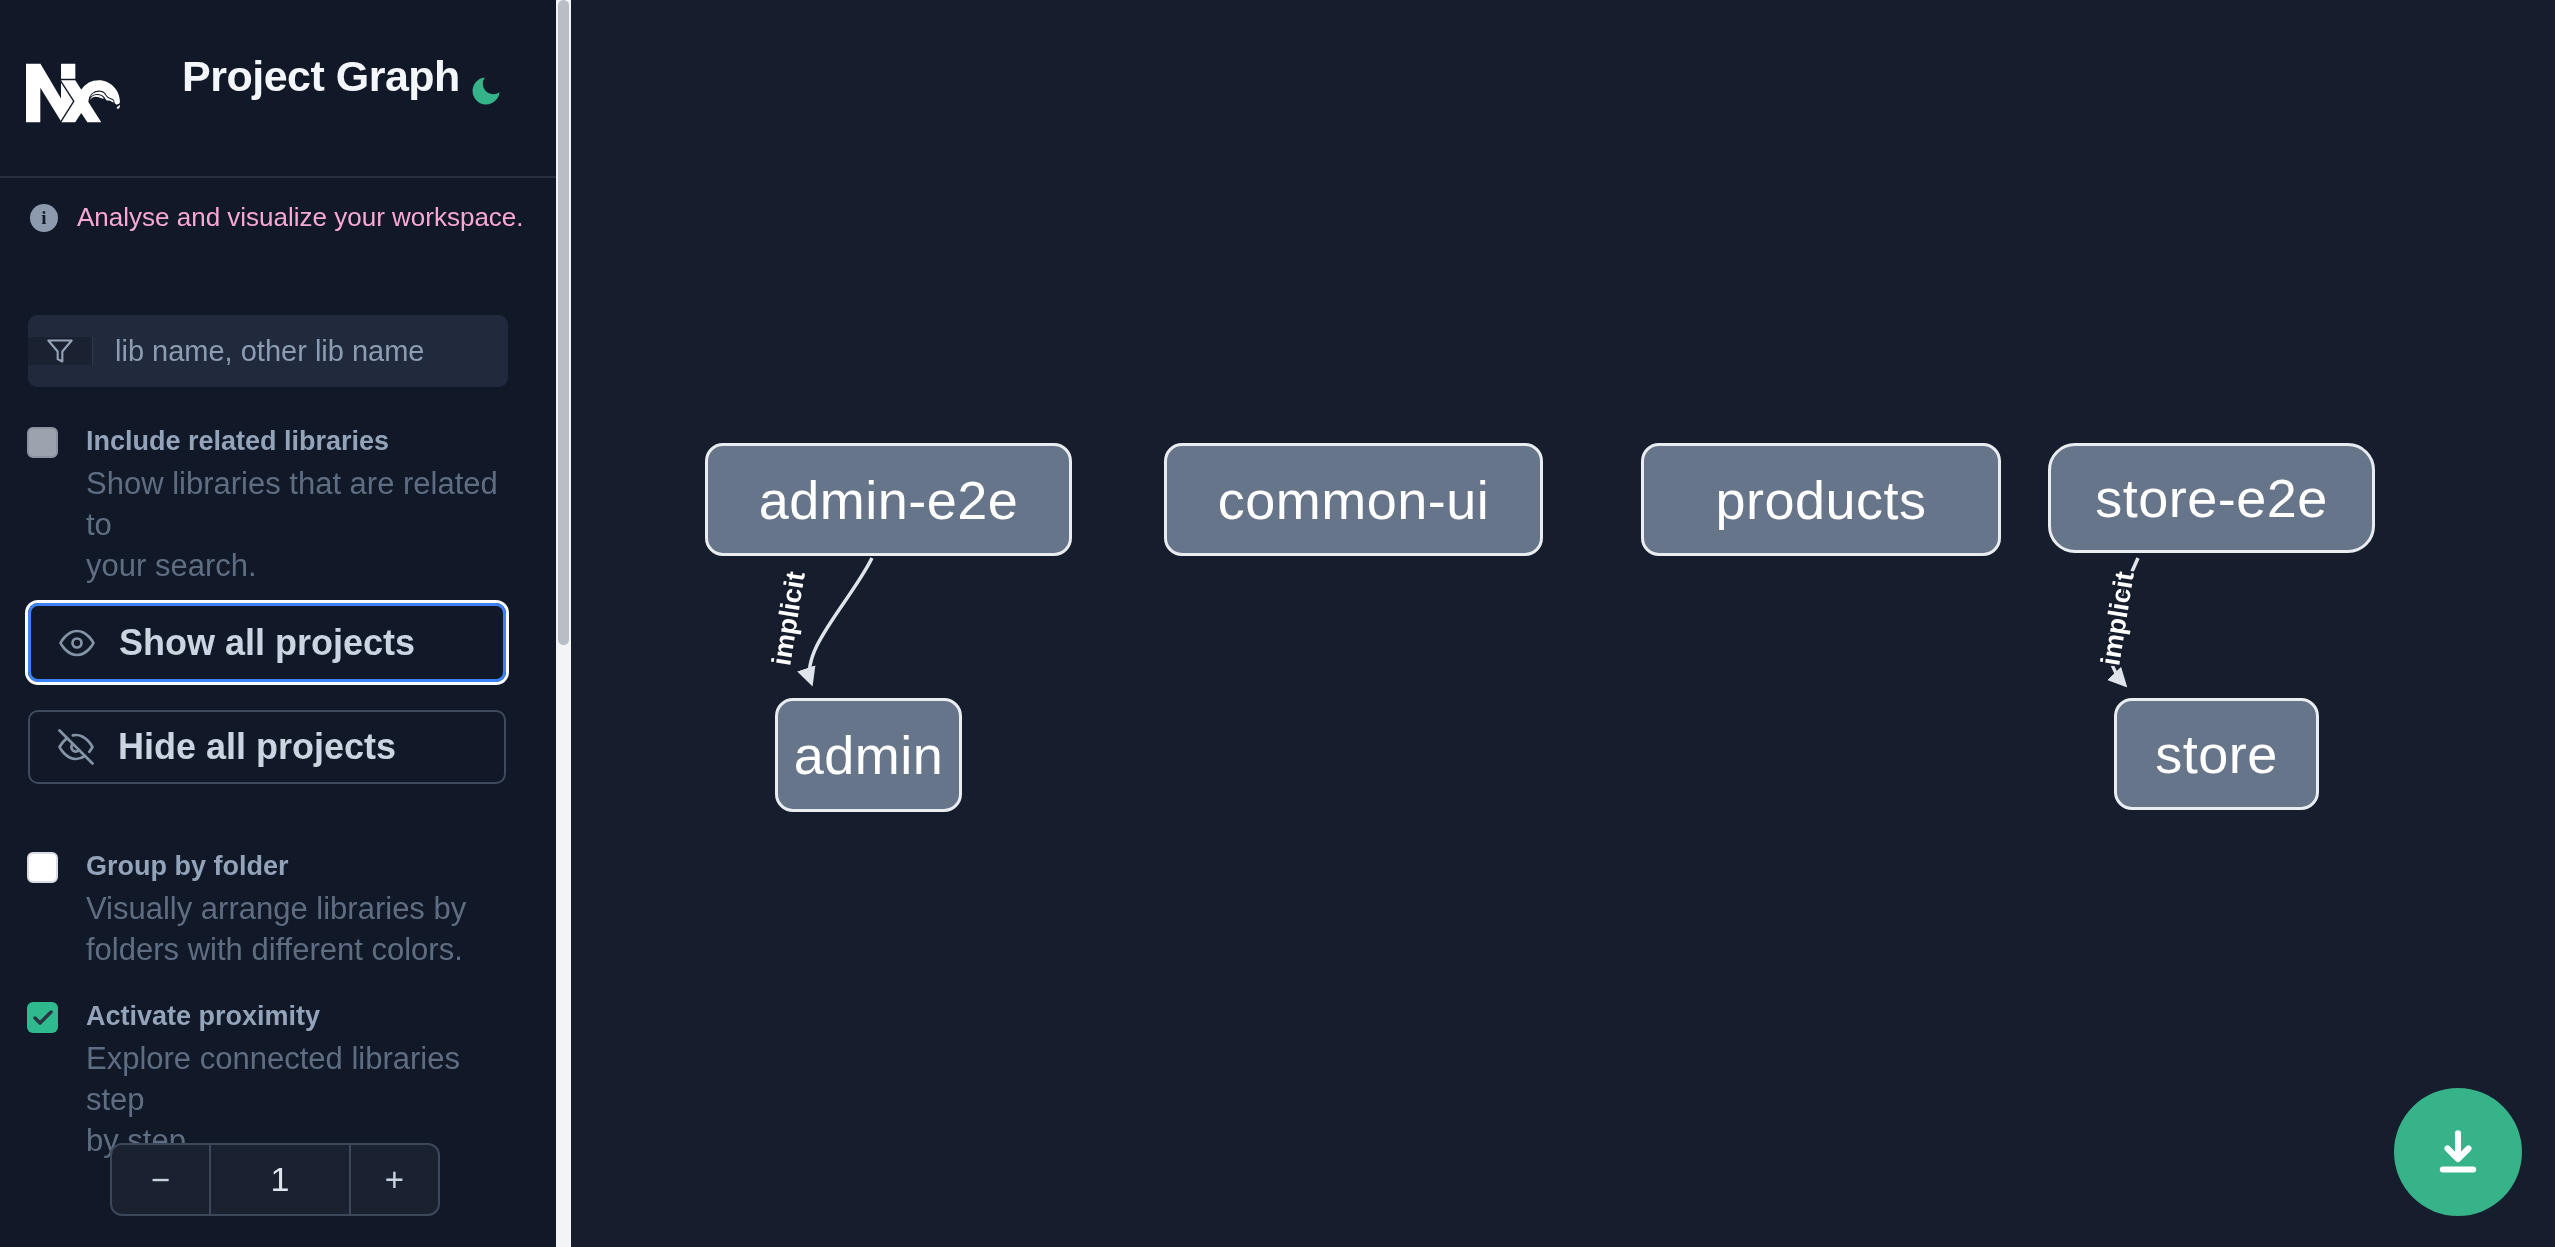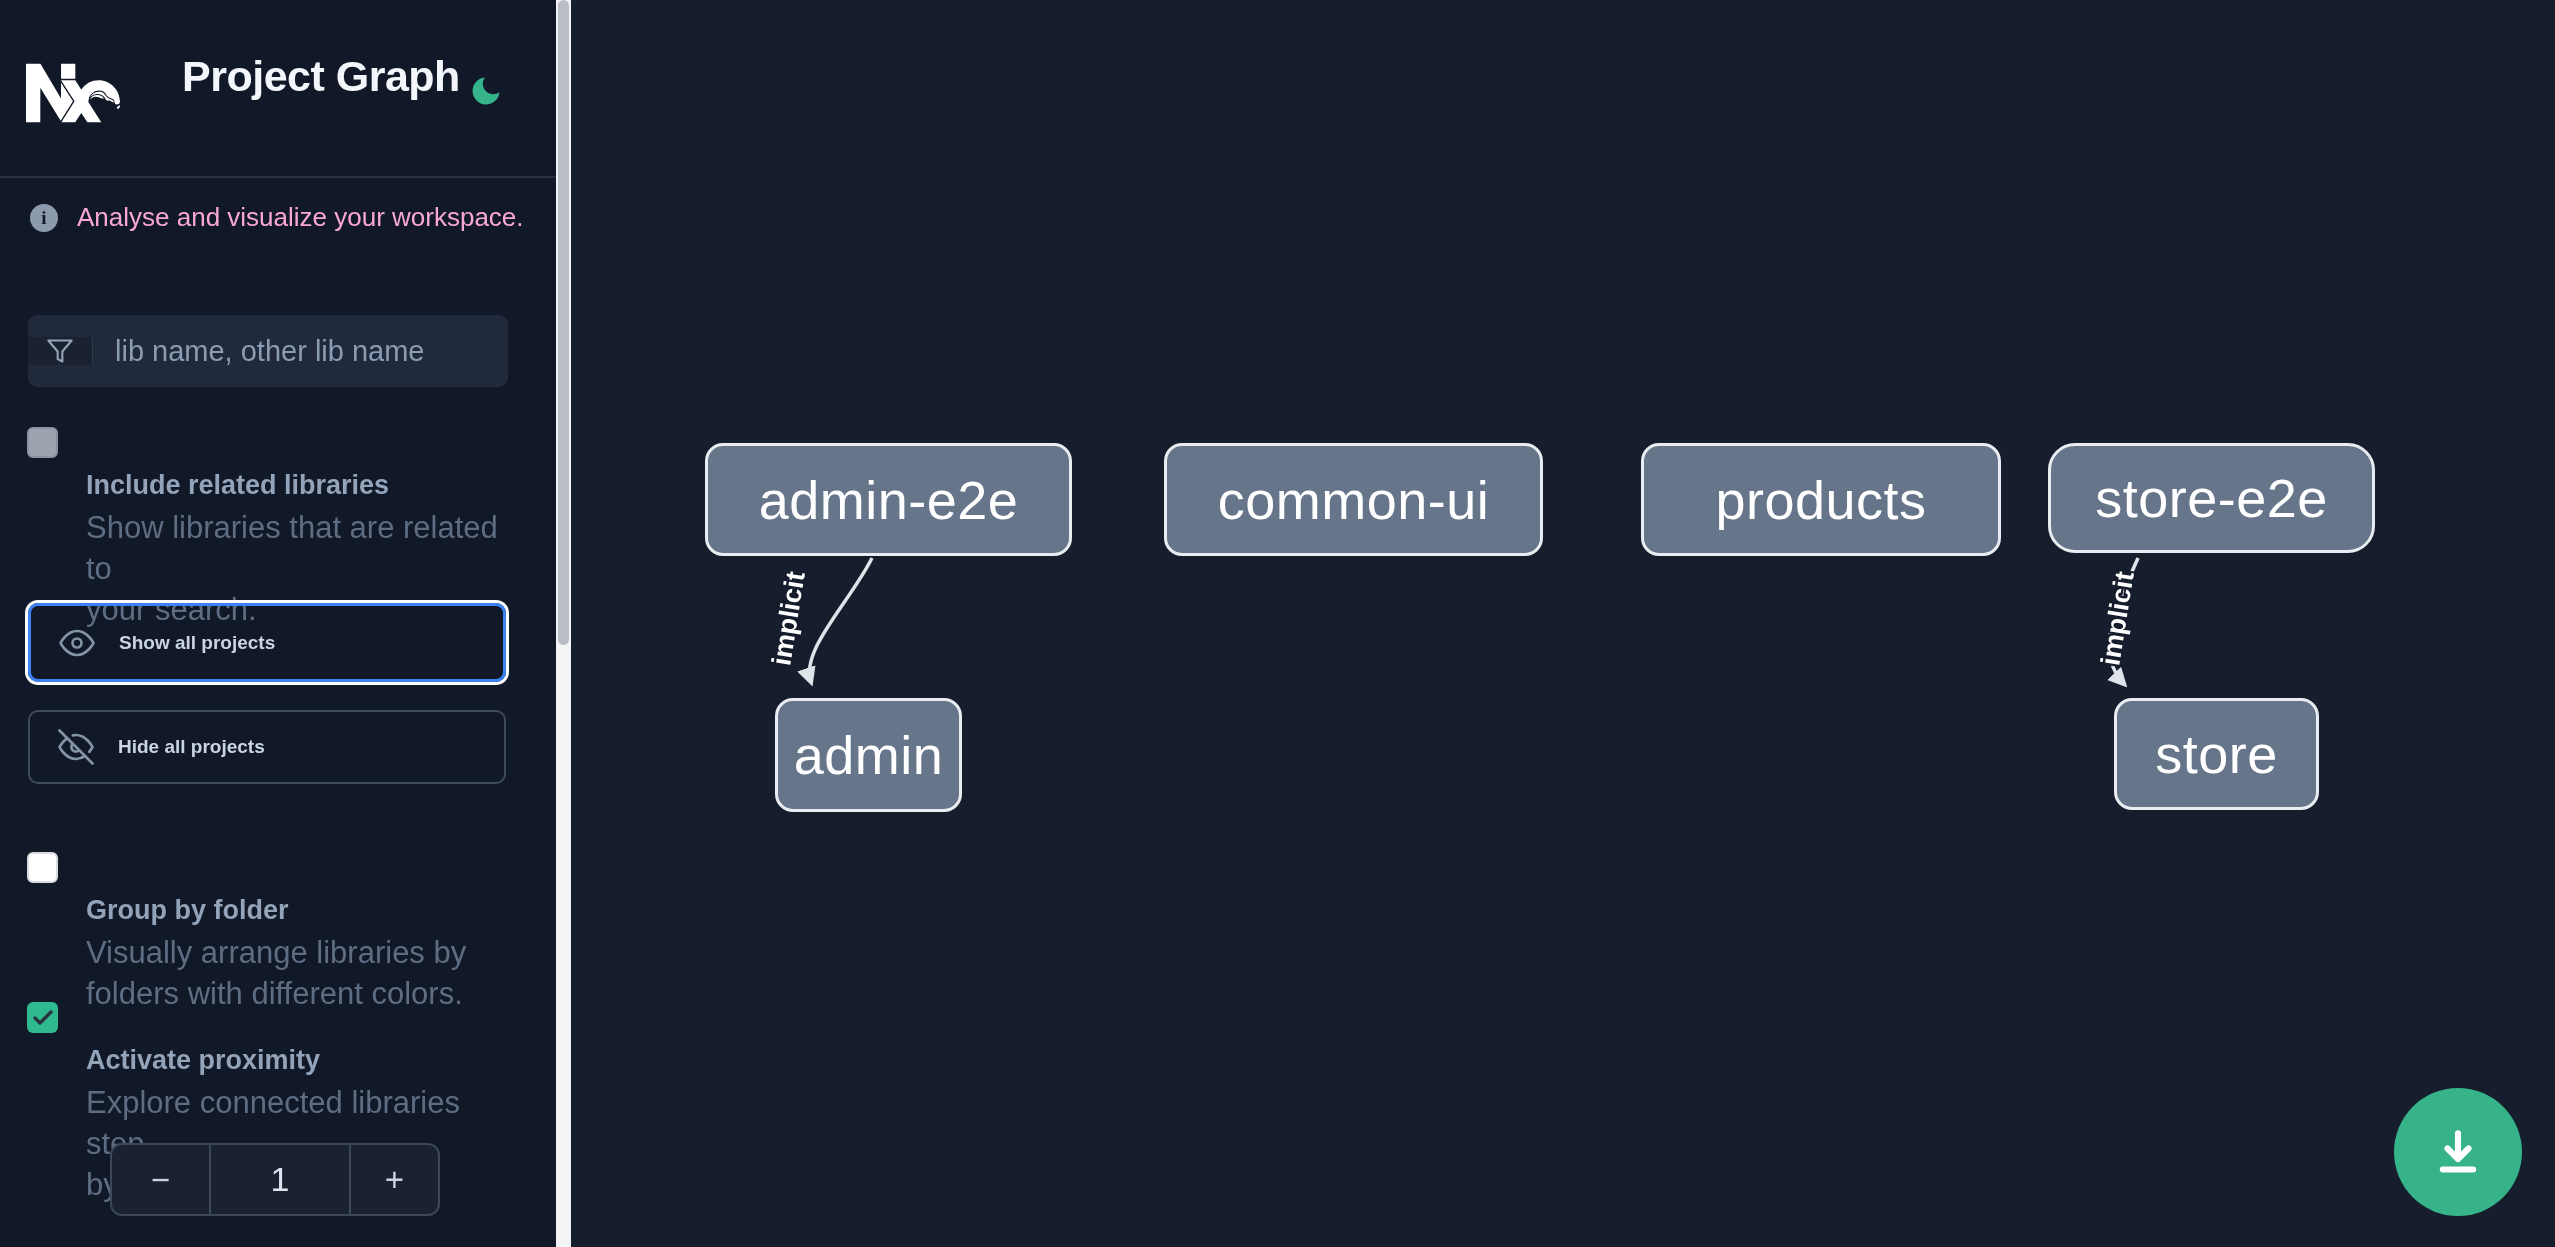--- a/index.html
+++ b/index.html
@@ -29,25 +29,25 @@
                     font-size:29px;padding:0 22px;font-family:inherit;min-width:0;}
   .search-box input::placeholder{color:#8b9cb3;opacity:1;}
 
   .check-row{position:absolute;left:27px;display:flex;gap:28px;}
   .checkbox{width:31px;height:31px;border-radius:6px;margin-top:3px;flex:0 0 auto;
             display:flex;align-items:center;justify-content:center;cursor:pointer;}
   .cb-gray{background:#9ca3af;border:2px solid #8b93a1;box-sizing:border-box;}
   .cb-white{background:#ffffff;border:2px solid #d8dce2;box-sizing:border-box;}
   .cb-green{background:#2fb98e;}
   .check-text{width:432px;}
-  .check-label{font-size:27px;font-weight:700;color:#93a3b9;line-height:34px;margin-top:44px;}
+  .check-label{font-size:27px;font-weight:700;color:#93a3b9;line-height:34px;}
   .check-desc{font-size:31px;color:#5f6d83;line-height:41px;margin-top:5px;}
 
   .side-btn{position:absolute;left:28px;width:478px;display:flex;align-items:center;gap:24px;
-            padding-left:28px;border-radius:10px;font-size:19px;font-weight:700;color:#cbd5e1;
+            padding-left:28px;border-radius:10px;font-size:36px;font-weight:700;color:#cbd5e1;
             background:transparent;box-sizing:border-box;cursor:pointer;font-family:inherit;}
   .btn-show{top:603px;height:79px;border:3px solid #3b82f6;box-shadow:0 0 0 3px #fbfcfd;}
   .btn-hide{top:710px;height:74px;border:2px solid #3e4a5e;}
   .side-btn .ico{display:flex;flex:0 0 auto;}
 
   .stepper{position:absolute;left:110px;top:1143px;width:330px;height:73px;box-sizing:border-box;
            border:2px solid #3c4759;border-radius:12px;display:flex;background:#1a2231;
            color:#c9d3de;font-size:33px;overflow:hidden;}
   .step-seg{display:flex;align-items:center;justify-content:center;}
   .step-dec{width:97px;}

